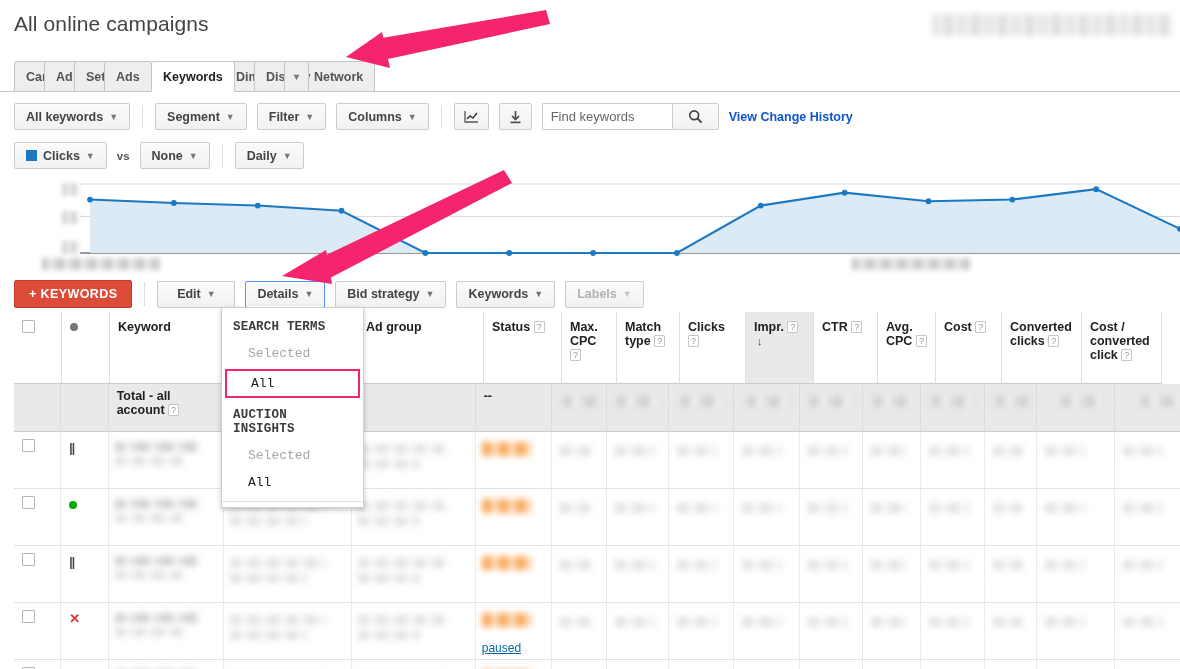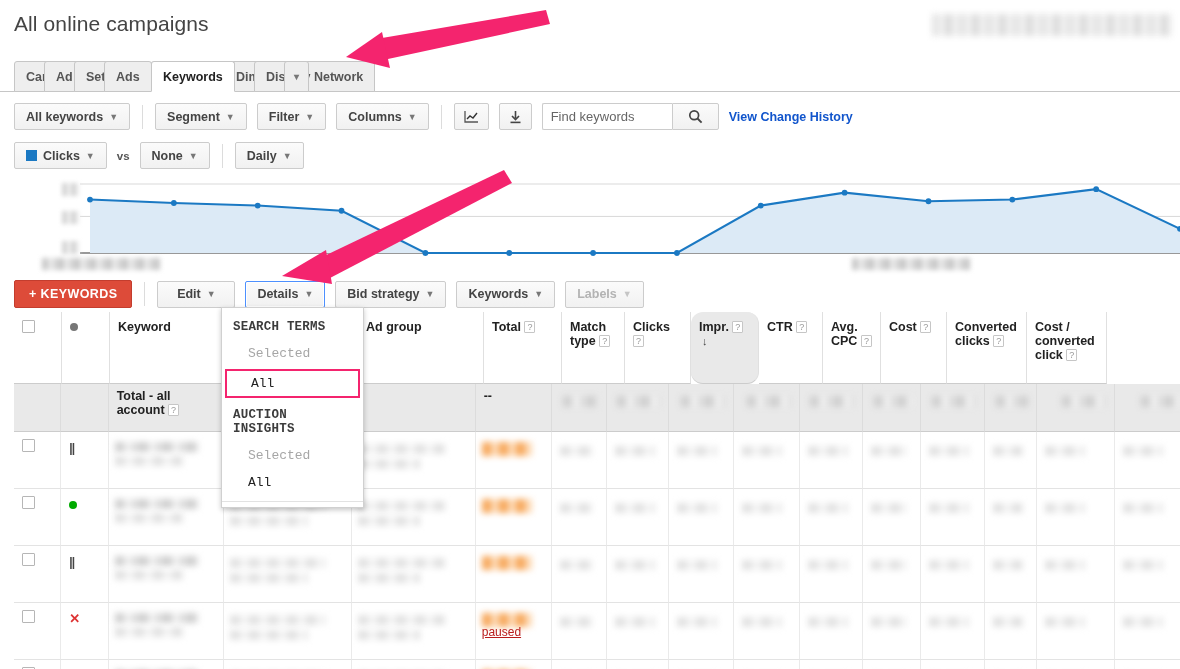--- a/index.html
+++ b/index.html
@@ -128,21 +128,21 @@
   .dd-last { font-size: 13px; color: #222; padding: 8px 11px 9px 16px; }
 
   
   .table { position: absolute; left: 14px; top: 312px; width: 1180px; }
   .trow { display: flex; }
   .th {
     border-right: 1px solid #e0e0e0; border-bottom: 1px solid #ccc;
     font-size: 12.5px; font-weight: bold; color: #222;
     padding: 8px 8px 0 8px; height: 72px; background: #fff;
   }
-  .th.sorted { background: #e9e9e9; border-radius: 12px; }
+  .th.sorted { background: #e9e9e9; }
   .q {
     display: inline-block; width: 11px; height: 12px; line-height: 11px;
     border: 1px solid #c6c6c6; color: #999; font-size: 9px; font-weight: normal;
     text-align: center; vertical-align: 1px; border-radius: 1px; background:#fff;
   }
   .sortarrow { color: #444; font-size: 11px; margin-left: 3px; }
   .totalrow .td {
     background: #e9e9e9; border-right: 1px solid #dcdcdc; border-bottom: 1px solid #ccc;
     height: 48px; font-size: 12.5px; font-weight: bold; color: #222; padding: 5px 8px;
   }
@@ -150,21 +150,21 @@
     border-right: 1px solid #eaeaea; border-bottom: 1px solid #e3e3e3;
     height: 57px; padding: 6px 8px; background: #fff; position: relative;
   }
   .cb {
     width: 13px; height: 13px; border: 1px solid #b6b6b6; background: #fff;
     border-radius: 1px; display: inline-block;
   }
   .statdot { width: 8px; height: 8px; border-radius: 50%; display: inline-block; }
   .pause { font-size: 12px; font-weight: bold; color: #444; letter-spacing: -1px; }
   .xmark { font-size: 13px; font-weight: bold; color: #d33; }
-  .paused-txt { color: #b91c1c; font-size: 12px; position: absolute; left: 6px; bottom: 20px; text-decoration: underline; }
+  .paused-txt { color: #0369a1; font-size: 12px; position: absolute; left: 6px; bottom: 4px; text-decoration: underline; }
 
   
   .bk { position: absolute; filter: blur(3.2px); border-radius: 1px; }
   .bk.g { background: repeating-linear-gradient(90deg,#cfcfcf 0 9px,#efefef 9px 17px,#dcdcdc 17px 24px); }
   .bk.gl { background: repeating-linear-gradient(90deg,#e2e2e2 0 10px,#f4f4f4 10px 19px); }
   .bk.or { background: repeating-linear-gradient(90deg,#f7a85c 0 9px,#fdd9b4 9px 17px); }
 
   .arrow { position: absolute; pointer-events: none; z-index: 90; }
 </style>
 </head>
@@ -326,21 +326,22 @@
     </div>
   </div>
 
   <div class="table">
     <div class="trow" id="headerrow">
         <div class="th" style="width:48px"><span class="cb"></span></div>
         <div class="th" style="width:48px"><span class="statdot" style="background:#777"></span></div>
         <div class="th" style="width:118px"><span>Keyword</span></div>
         <div class="th" style="width:130px"><span>Campaign</span></div>
         <div class="th" style="width:126px"><span>Ad group</span></div>
-        <div class="th" style="width:78px"><span>Total</span> <span class="q">?</span></div>
+        <div class="th" style="width:78px"><span>Status</span> <span class="q">?</span></div>
+        <div class="th" style="width:55px"><span>Max. CPC</span> <span class="q">?</span></div>
         <div class="th" style="width:63px"><span>Match type</span> <span class="q">?</span></div>
         <div class="th" style="width:66px"><span>Clicks</span> <span class="q">?</span></div>
         <div class="th sorted" style="width:68px"><span>Impr.</span> <span class="q">?</span><span class="sortarrow">↓</span></div>
         <div class="th" style="width:64px"><span>CTR</span> <span class="q">?</span></div>
         <div class="th" style="width:58px"><span>Avg. CPC</span> <span class="q">?</span></div>
         <div class="th" style="width:66px"><span>Cost</span> <span class="q">?</span></div>
         <div class="th" style="width:80px"><span>Converted clicks</span> <span class="q">?</span></div>
         <div class="th" style="width:80px"><span>Cost / converted click</span> <span class="q">?</span></div>
       </div>
     <div class="trow totalrow" id="totalrow">

